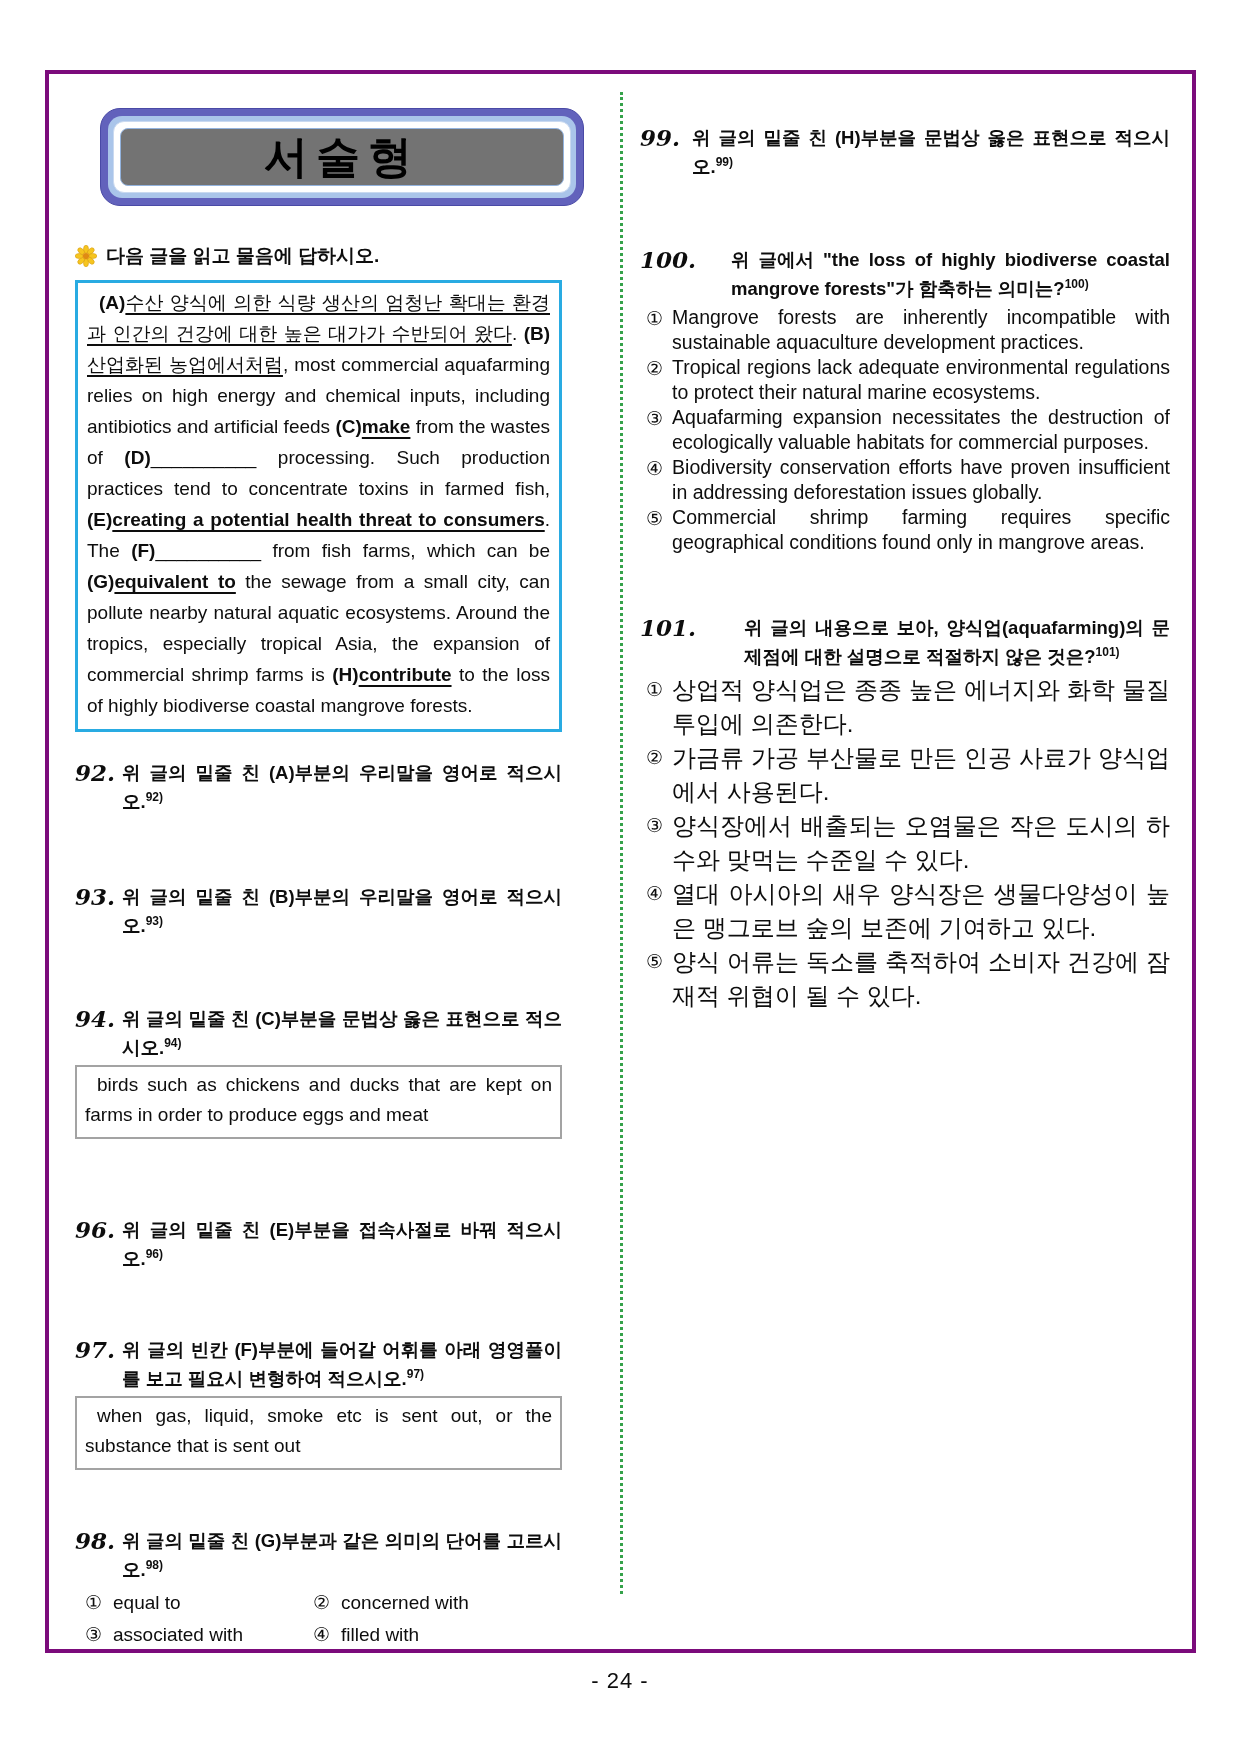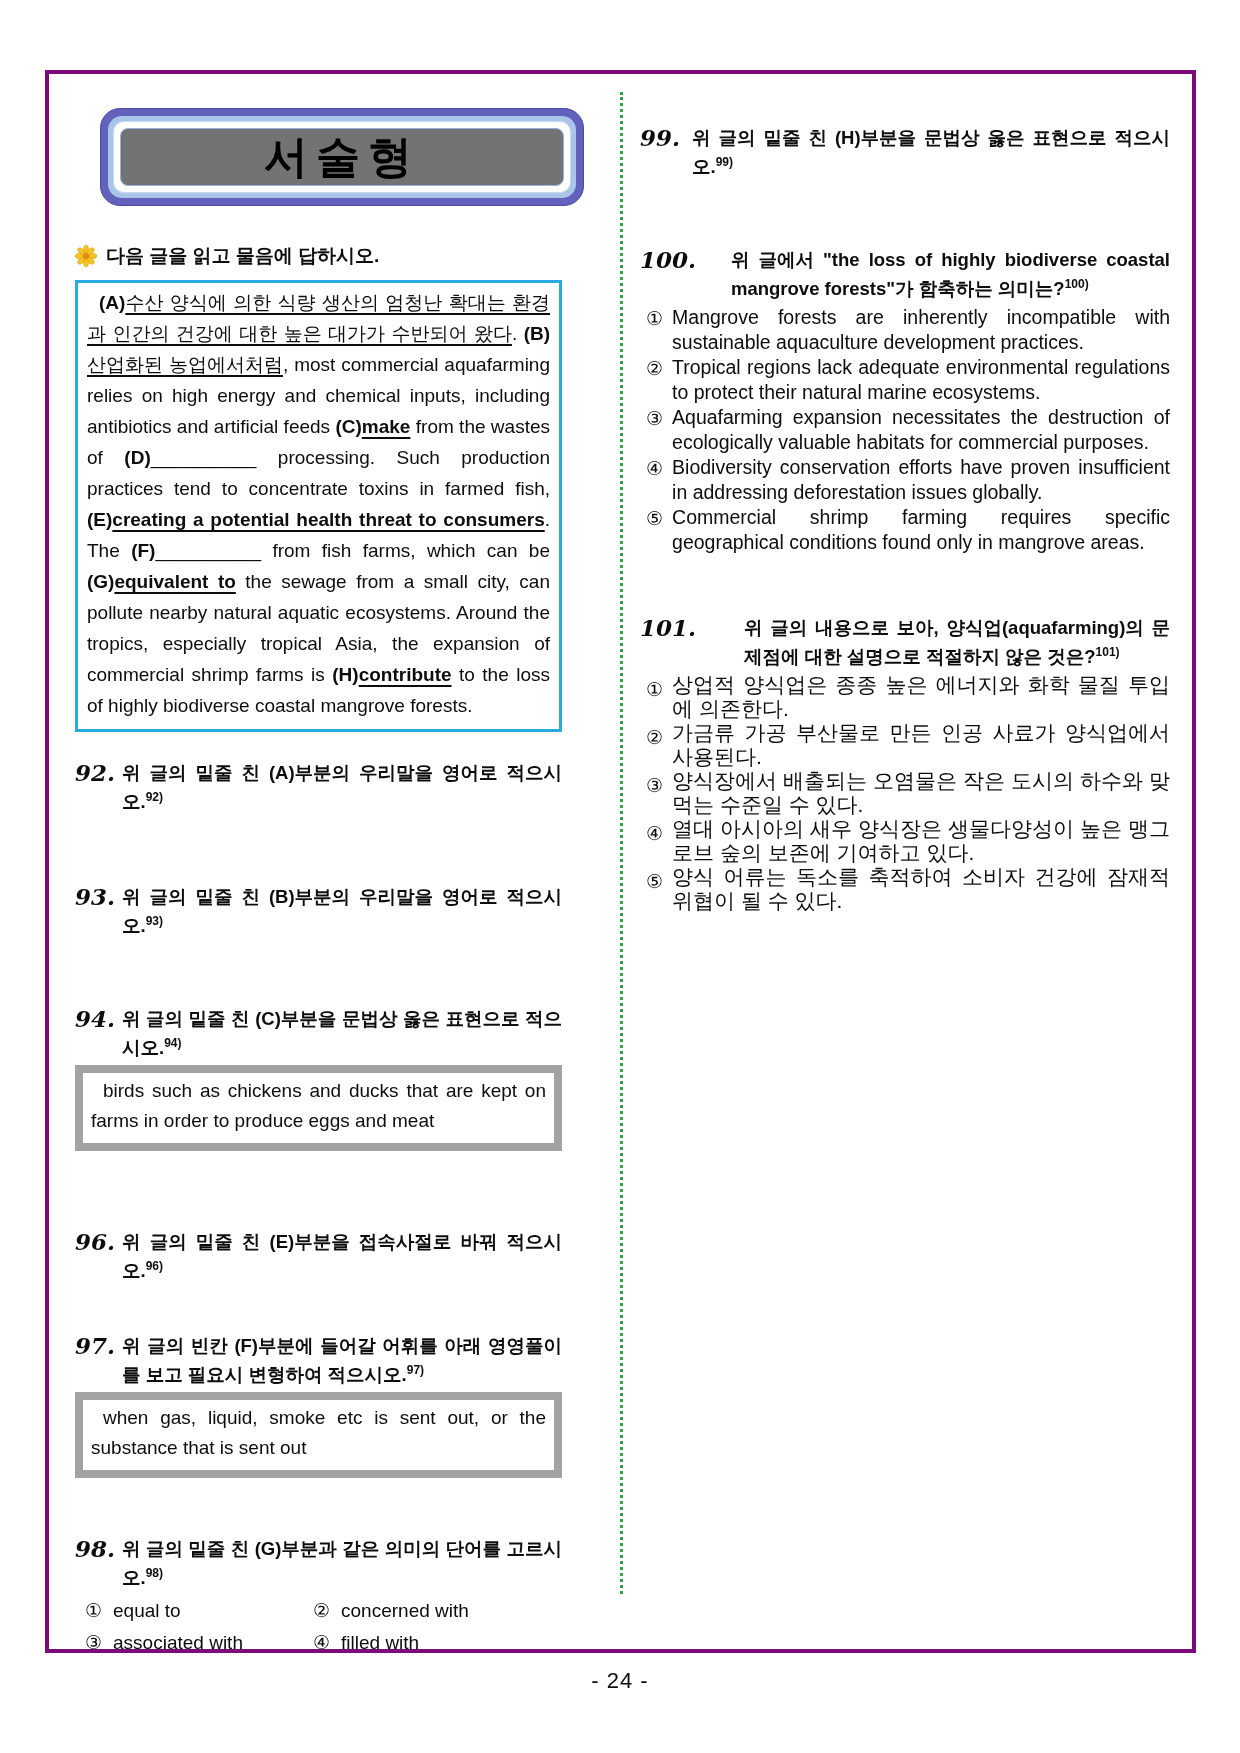--- a/index.html
+++ b/index.html
@@ -45,44 +45,44 @@
     font-size:23px;line-height:29px;white-space:nowrap;}
   .q-text{font-size:18.5px;font-weight:bold;line-height:29px;text-align:justify;flex:1;}
   sup.note{font-size:12px;font-weight:bold;vertical-align:super;line-height:0;}
 
   #q92{margin-top:26px;}
   #q93{margin-top:66px;}
   #q94{margin-top:64px;}
   #q95{margin-top:64px;}
   #box95{margin-top:3px;}
   #q96{margin-top:76px;}
-  #q97{margin-top:46px;}
+  #q97{margin-top:62px;}
   #box97{margin-top:3px;}
   #q98{margin-top:56px;justify-content:space-between;}
   #q99{margin-top:28px;gap:12px;}
   #q100{margin-top:64px;gap:35px;}
   #q101{margin-top:58px;gap:48px;}
 
-  .def-box{border:8px solid #a3a3a3;padding:3px 8px 7px;box-sizing:border-box;
+  .def-box{border:2px solid #a3a3a3;padding:3px 8px 7px;box-sizing:border-box;
     font-size:19px;line-height:30px;text-align:justify;text-indent:12px;}
 
   
   .opts-2col{margin-top:5px;padding-left:10px;display:grid;
     grid-template-columns:228px 1fr;row-gap:5px;font-size:19px;line-height:27px;}
   .opt-cell{display:flex;gap:11px;}
 
   
   .opts{margin-top:2px;padding-left:6px;}
   .opt-row{display:flex;gap:9px;}
   .opt-marker{font-size:19px;}
   .opt-text{flex:1;text-align:justify;}
   .q100-opts .opt-marker{line-height:25px;padding-top:1px;}
   .q100-opts .opt-text{font-size:19.5px;line-height:25px;}
   .q101-opts .opt-marker{line-height:34px;}
-  .q101-opts .opt-text{font-size:21px;line-height:24px;}
+  .q101-opts .opt-text{font-size:24px;line-height:34px;}
 
   .page-num{position:absolute;top:1668px;left:0;width:100%;text-align:center;
     font-size:22px;letter-spacing:1px;}
 </style>
 </head>
 <body>
 
 <div class="page-border"></div>
 <div class="divider"></div>
 

